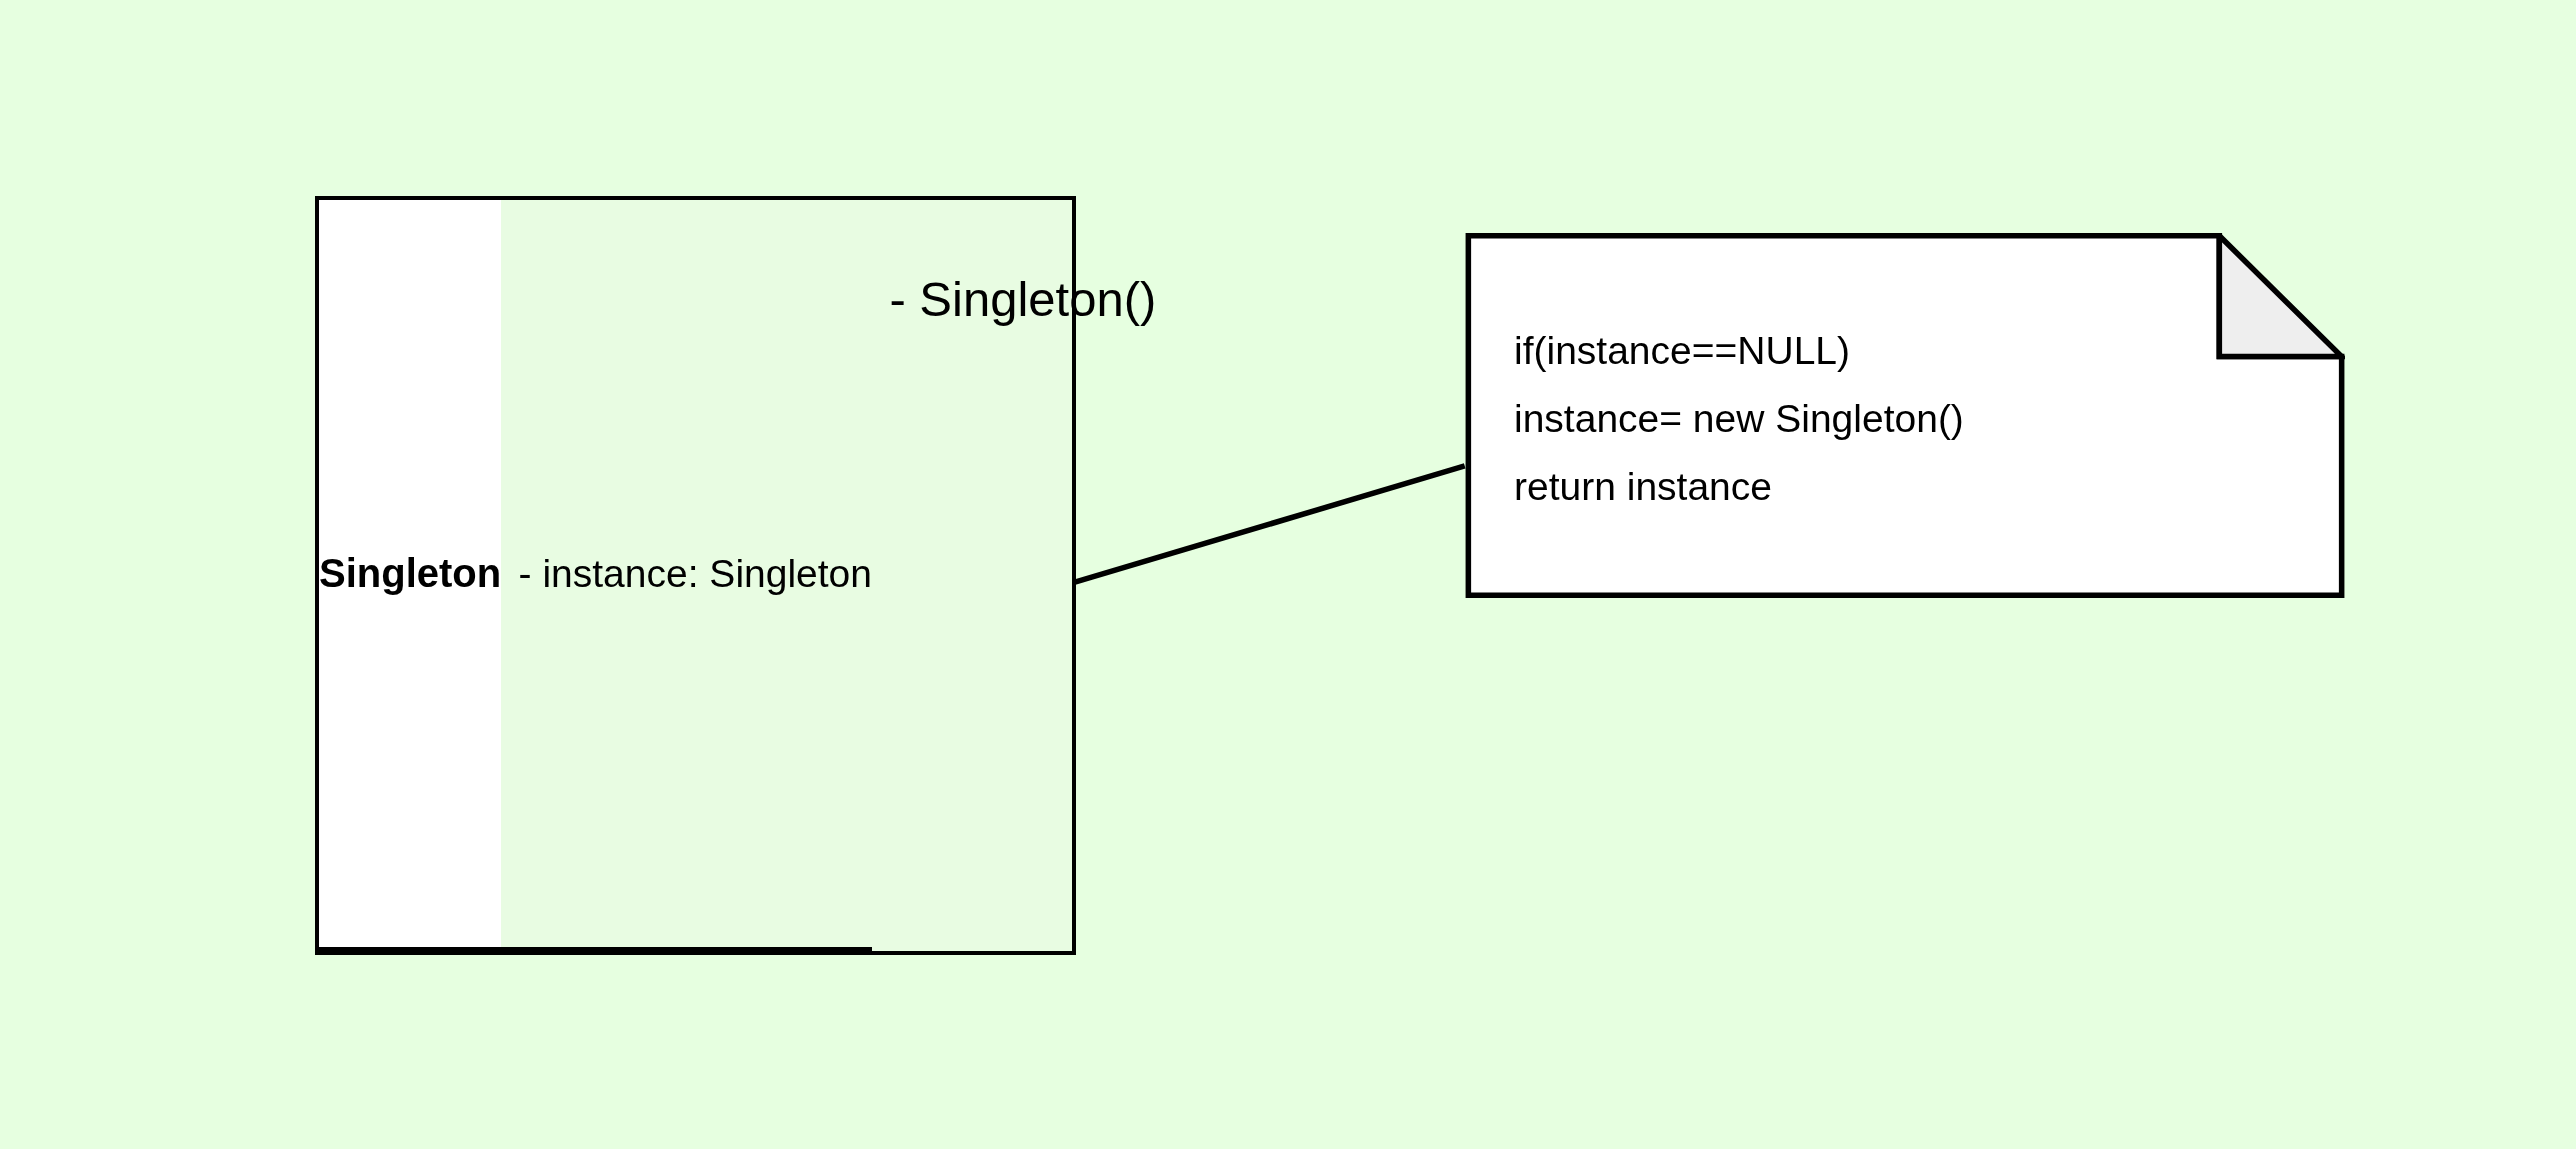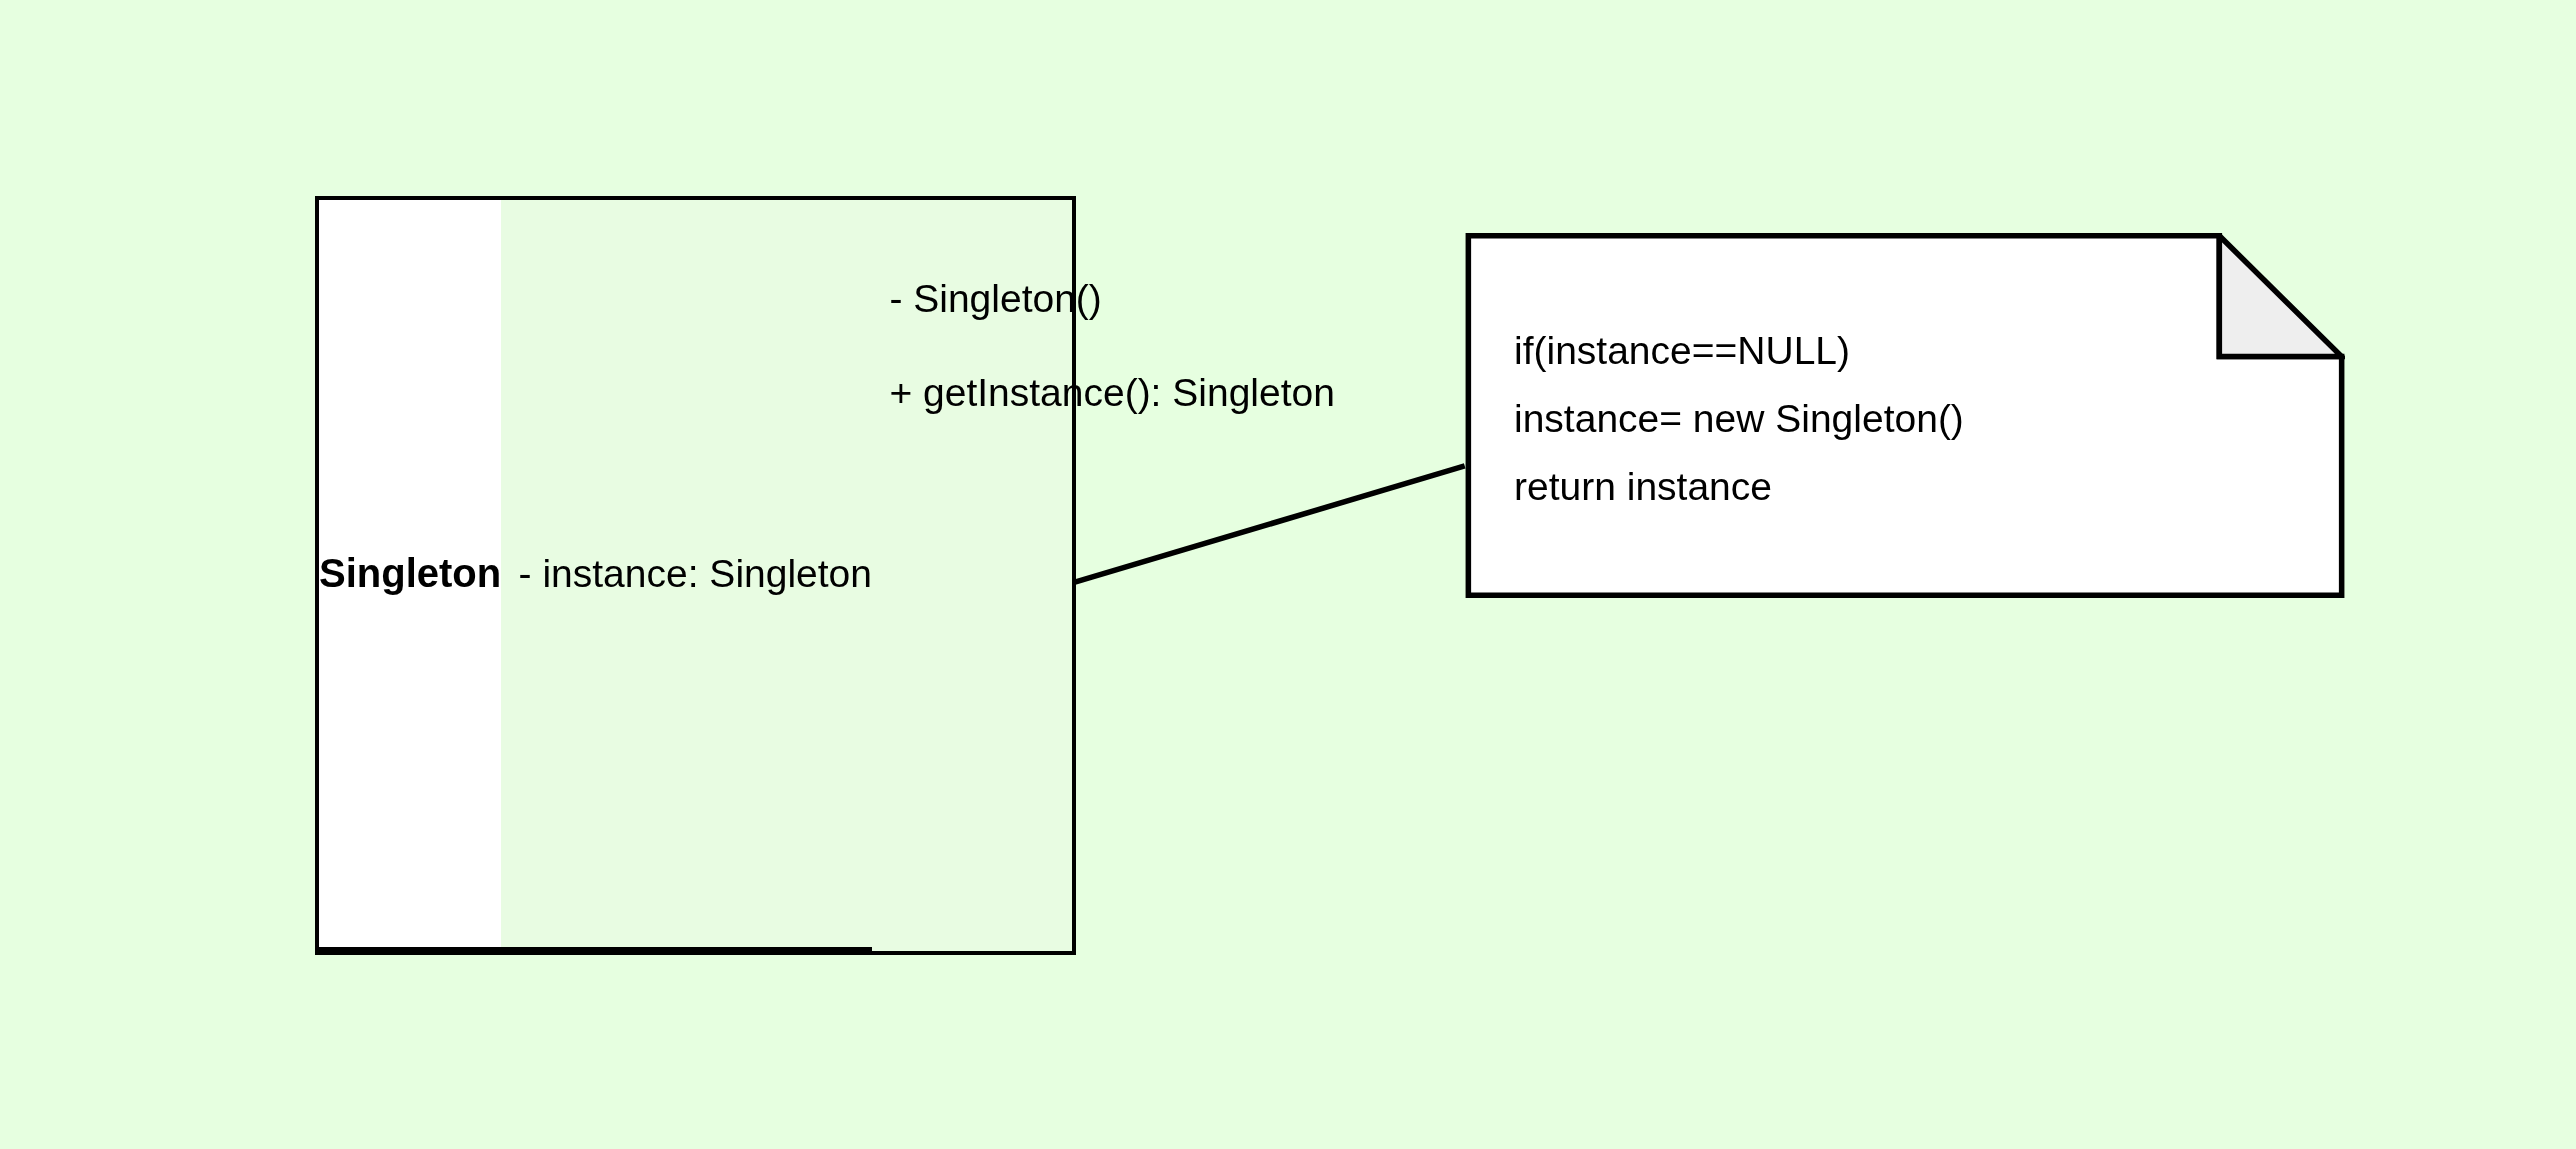--- a/index.html
+++ b/index.html
@@ -77,21 +77,21 @@
   }
   #class-methods-compartment {
     flex: 1 1 auto;
     padding-left: 17.4px;
     padding-top: 52px;
     box-sizing: border-box;
     display: flex;
     flex-direction: column;
   }
   .method-row {
-    font-size: 39px;
+    font-size: 49px;
     color: #000000;
     height: 94px;
     line-height: 94px;
     white-space: nowrap;
   }
 
   
   #note-box {
     position: absolute;
     left: 1465px;
@@ -133,21 +133,20 @@
     <div id="class-title-compartment">
       <div id="class-title">Singleton</div>
     </div>
 
     <div id="class-attributes-compartment">
       <div class="attr-row">- instance: Singleton</div>
     </div>
 
     <div id="class-methods-compartment">
       <div class="method-row">- Singleton()</div>
-      <div class="method-row">+ getInstance(): Singleton</div>
     </div>
 
   </div>
 
   <div id="note-box">
 
     <svg id="note-shape" viewBox="0 0 1110 461" width="880" height="365">
 
       <path d="M 3.5 3.5 L 952 3.5 L 952 156 L 1106.5 156 L 1106.5 457.5 L 3.5 457.5 Z" fill="#ffffff" stroke="#000000" stroke-width="7" stroke-linejoin="miter"></path>
 

